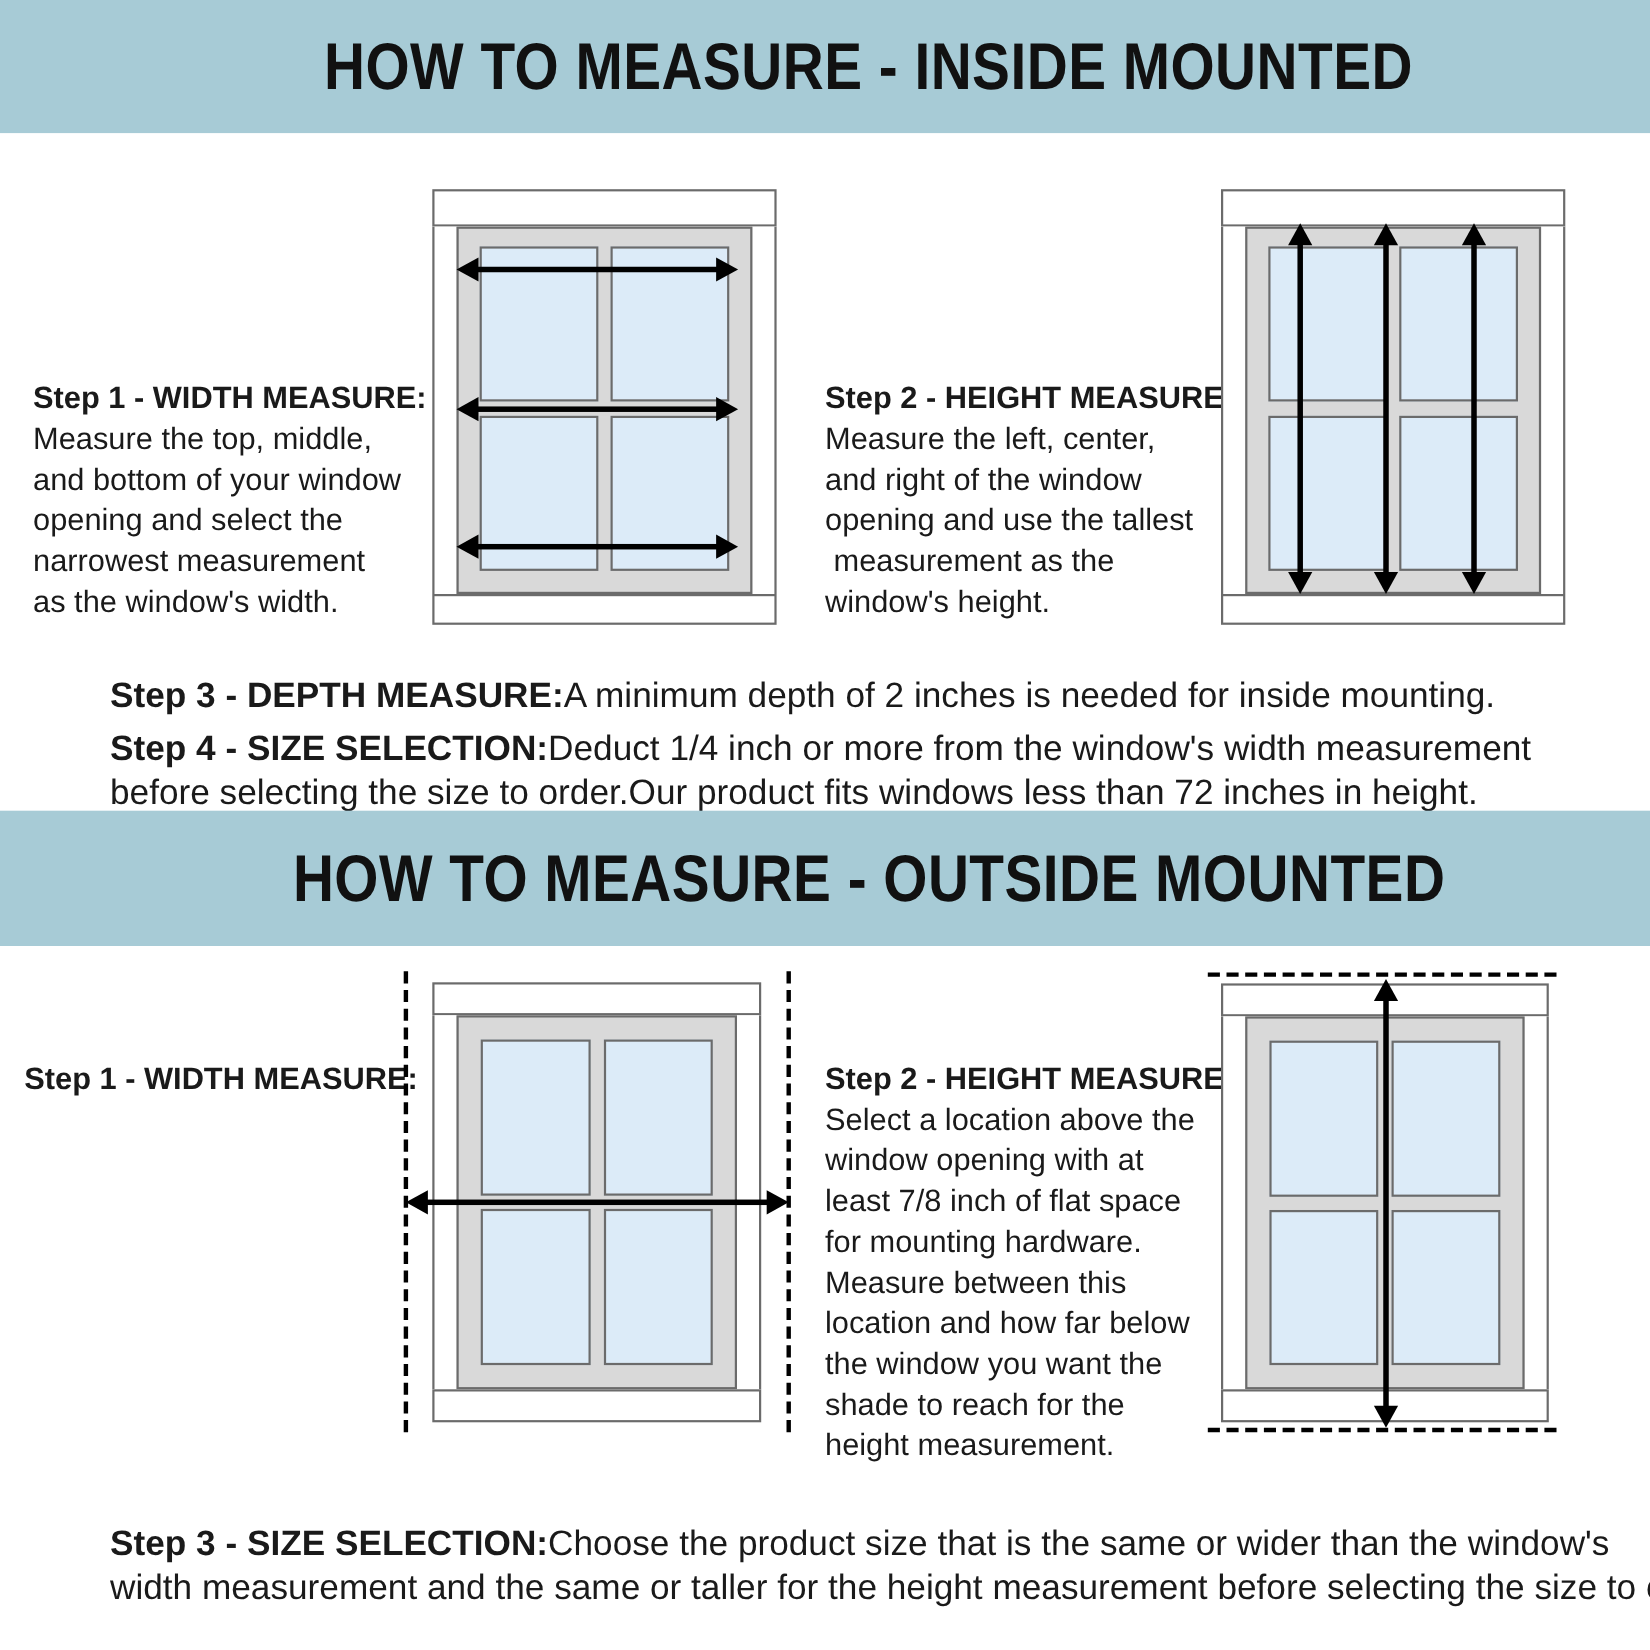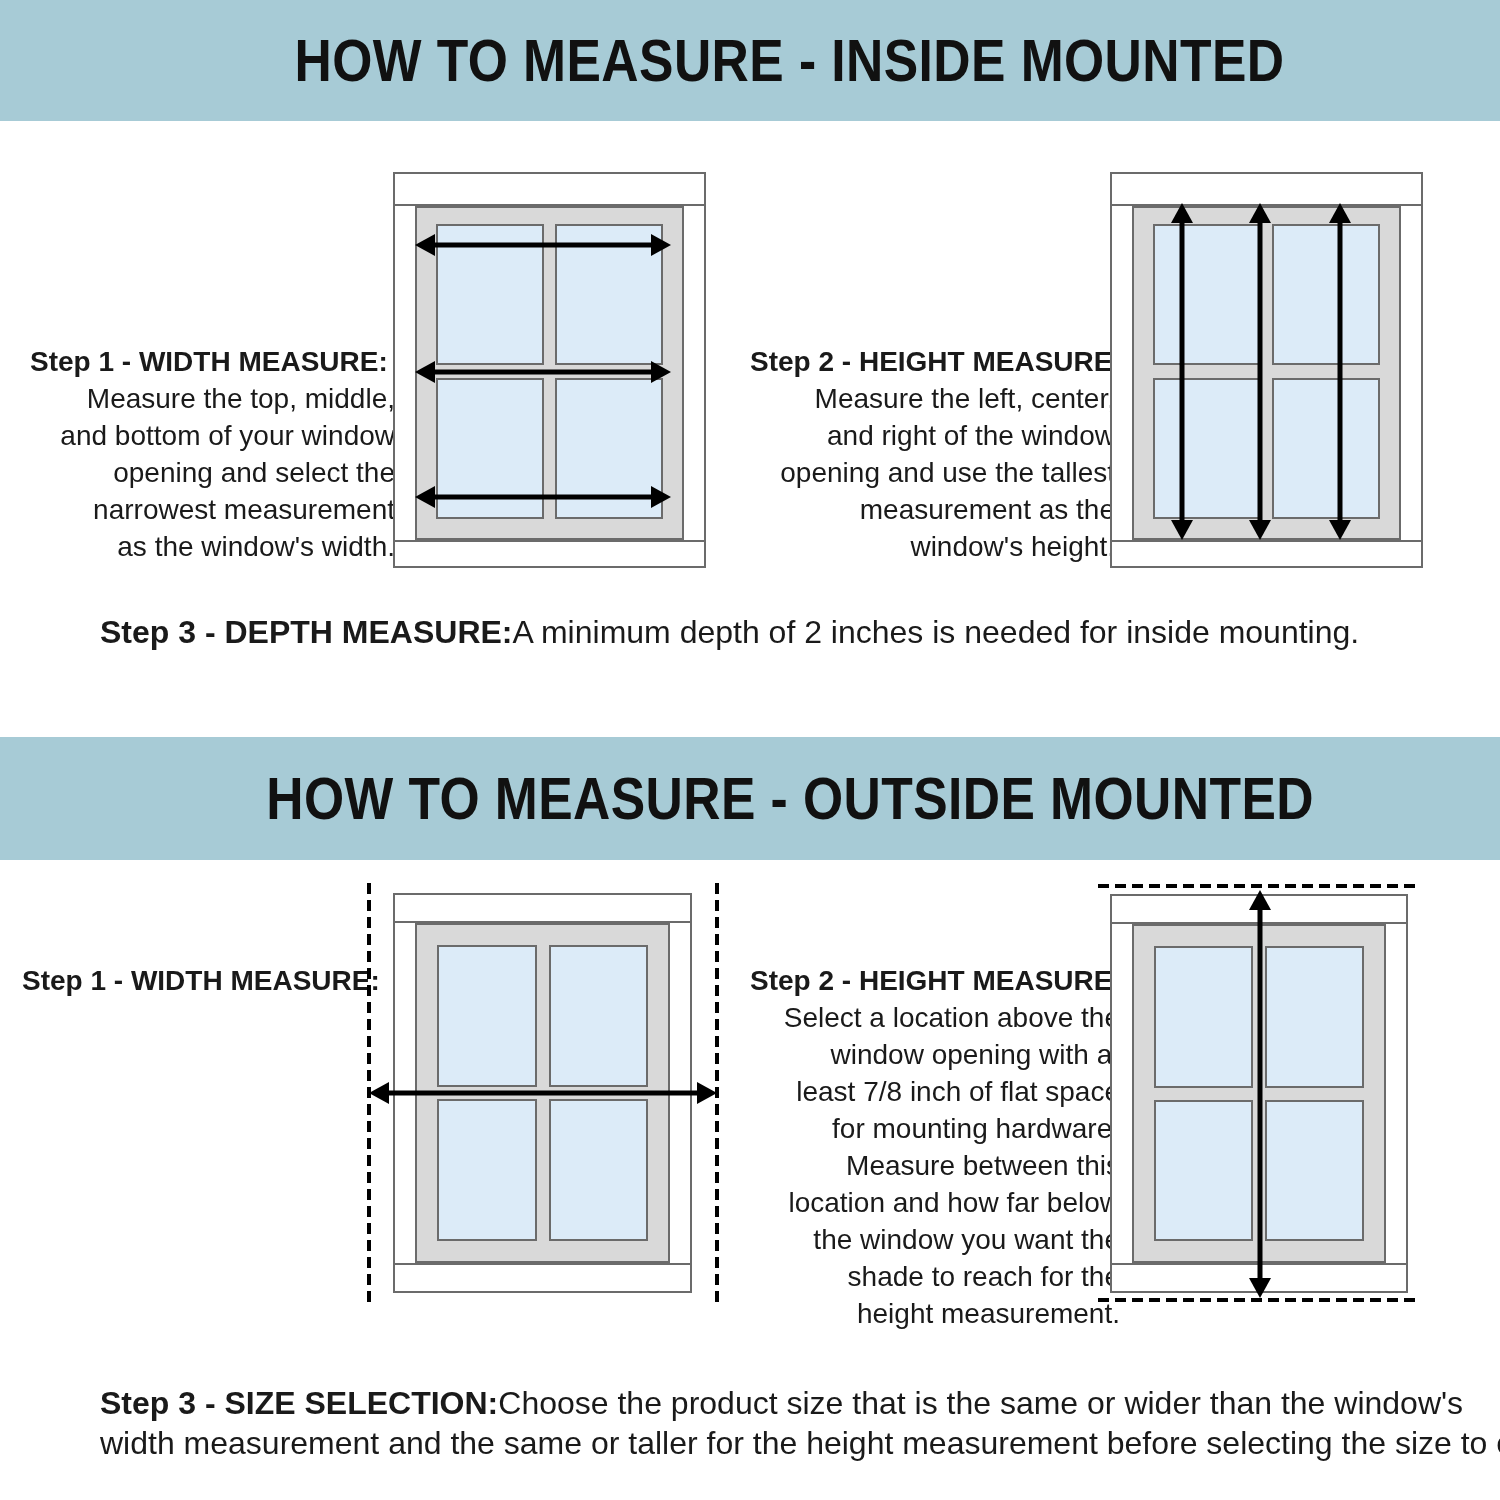--- a/index.html
+++ b/index.html
@@ -13,21 +13,21 @@
     position:absolute; left:0; width:1500px;
     background:var(--band,#a7cbd6);
     display:flex; align-items:center; justify-content:center;padding-left:40px;
   }
   .band-title {
     font-size:60px; font-weight:bold; white-space:nowrap;
     transform:scaleX(0.86); letter-spacing:0.5px; color:#111;
   }
   .step-block { position:absolute; font-size:28px; line-height:37px; }
   .step-label { font-weight:bold; white-space:nowrap; }
-  .step-text  { white-space:pre;text-align:right; }
+  .step-text  { white-space:pre; }
   .step-inline { position:absolute; font-size:32px; line-height:40px; }
   .step-inline .step-label { display:inline; }
   .step-inline .step-text  { display:inline; white-space:pre; }
   .para { margin:0 0 8px 0; }
 
   
   .window { position:absolute; }
   .w-head,.w-sill {
     position:absolute; left:0; right:0; background:#fff;
     border:2px solid var(--line,#6b6b6b); box-sizing:border-box;
@@ -142,20 +142,22 @@
   </g>
   <g>
     <rect class="fill" x="227.5" y="45" width="5" height="309"></rect>
     <polygon class="fill" points="230,31 219,51 241,51"></polygon>
     <polygon class="fill" points="230,368 219,348 241,348"></polygon>
   </g>
 </svg>
 
 <div class="step-inline" style="left:100px; top:612px; right:100px;">
   <p class="para"><span class="step-label">Step 3 - DEPTH MEASURE:</span><span class="step-text">A minimum depth of 2 inches is needed for inside mounting.</span></p>
+  <p class="para"><span class="step-label">Step 4 - SIZE SELECTION:</span><span class="step-text">Deduct 1/4 inch or more from the window's width measurement
+before selecting the size to order.Our product fits windows less than 72 inches in height.</span></p>
 </div>
 
 <div class="band" style="top:737px; height:123px;">
   <div class="band-title">HOW TO MEASURE - OUTSIDE MOUNTED</div>
 </div>
 
 <div class="step-block" style="left:22px; top:962px; width:360px;">
   <div class="step-label">Step 1 - WIDTH MEASURE:</div>
 </div>
 

